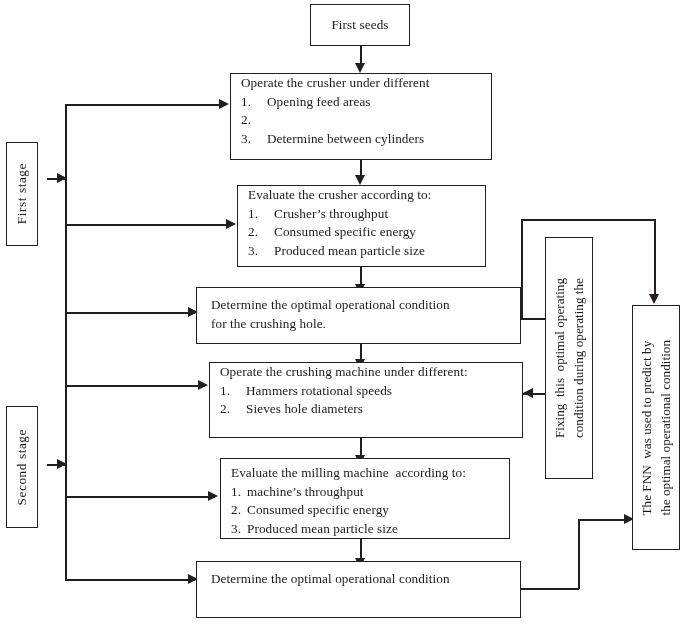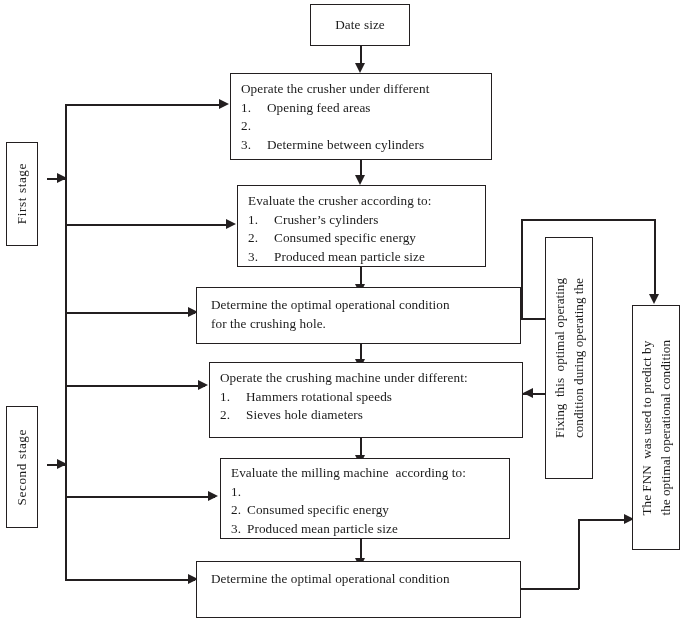--- a/index.html
+++ b/index.html
@@ -26,21 +26,21 @@
     line-height:1.42;
     letter-spacing:.1px;
     white-space:pre;
   }
   .title-box{
     display:flex;
     align-items:center;
     justify-content:center;
   }
   .title-box .txt{font-size:13.2px;}
-  .proc{padding:6px 0 0 10px;}
+  .proc{padding:0 0 0 10px;}
   .list-row{display:flex;}
   .list-num{width:26px;flex:0 0 26px;}
   .list-num.tight{width:16px;flex:0 0 16px;}
   .vbox{
     position:absolute;
     border:1.5px solid #231f20;
     background:#fff;
     box-sizing:border-box;
     z-index:5;
     display:flex;
@@ -151,21 +151,21 @@
 
   <div class="vbox" style="left:6px;top:142px;width:32px;height:104px;">
     <div class="vtext sans">First stage</div>
   </div>
 
   <div class="vbox" style="left:6px;top:406px;width:32px;height:122px;">
     <div class="vtext sans">Second stage</div>
   </div>
 
   <div class="box title-box" style="left:310px;top:4px;width:100px;height:42px;">
-    <div class="txt">Date size</div>
+    <div class="txt">First seeds</div>
   </div>
 
   <div class="box proc" style="left:230px;top:73px;width:262px;height:87px;">
     <div class="txt">Operate the crusher under different</div>
     <div class="list-row">
       <span class="txt list-num">1.</span>
       <span class="txt">Opening feed areas</span>
     </div>
     <div class="list-row">
       <span class="txt list-num">2.</span>
@@ -173,21 +173,21 @@
     <div class="list-row">
       <span class="txt list-num">3.</span>
       <span class="txt">Determine between cylinders</span>
     </div>
   </div>
 
   <div class="box proc" style="left:237px;top:185px;width:249px;height:82px;">
     <div class="txt">Evaluate the crusher according to:</div>
     <div class="list-row">
       <span class="txt list-num">1.</span>
-      <span class="txt">Crusher’s cylinders</span>
+      <span class="txt">Crusher’s throughput</span>
     </div>
     <div class="list-row">
       <span class="txt list-num">2.</span>
       <span class="txt">Consumed specific energy</span>
     </div>
     <div class="list-row">
       <span class="txt list-num">3.</span>
       <span class="txt">Produced mean particle size</span>
     </div>
   </div>
@@ -206,20 +206,21 @@
     <div class="list-row">
       <span class="txt list-num">2.</span>
       <span class="txt">Sieves hole diameters</span>
     </div>
   </div>
 
   <div class="box proc" style="left:220px;top:458px;width:290px;height:81px;padding-top:5px;">
     <div class="txt">Evaluate the milling machine  according to:</div>
     <div class="list-row">
       <span class="txt list-num tight">1.</span>
+      <span class="txt">machine’s throughput</span>
     </div>
     <div class="list-row">
       <span class="txt list-num tight">2.</span>
       <span class="txt">Consumed specific energy</span>
     </div>
     <div class="list-row">
       <span class="txt list-num tight">3.</span>
       <span class="txt">Produced mean particle size</span>
     </div>
   </div>

